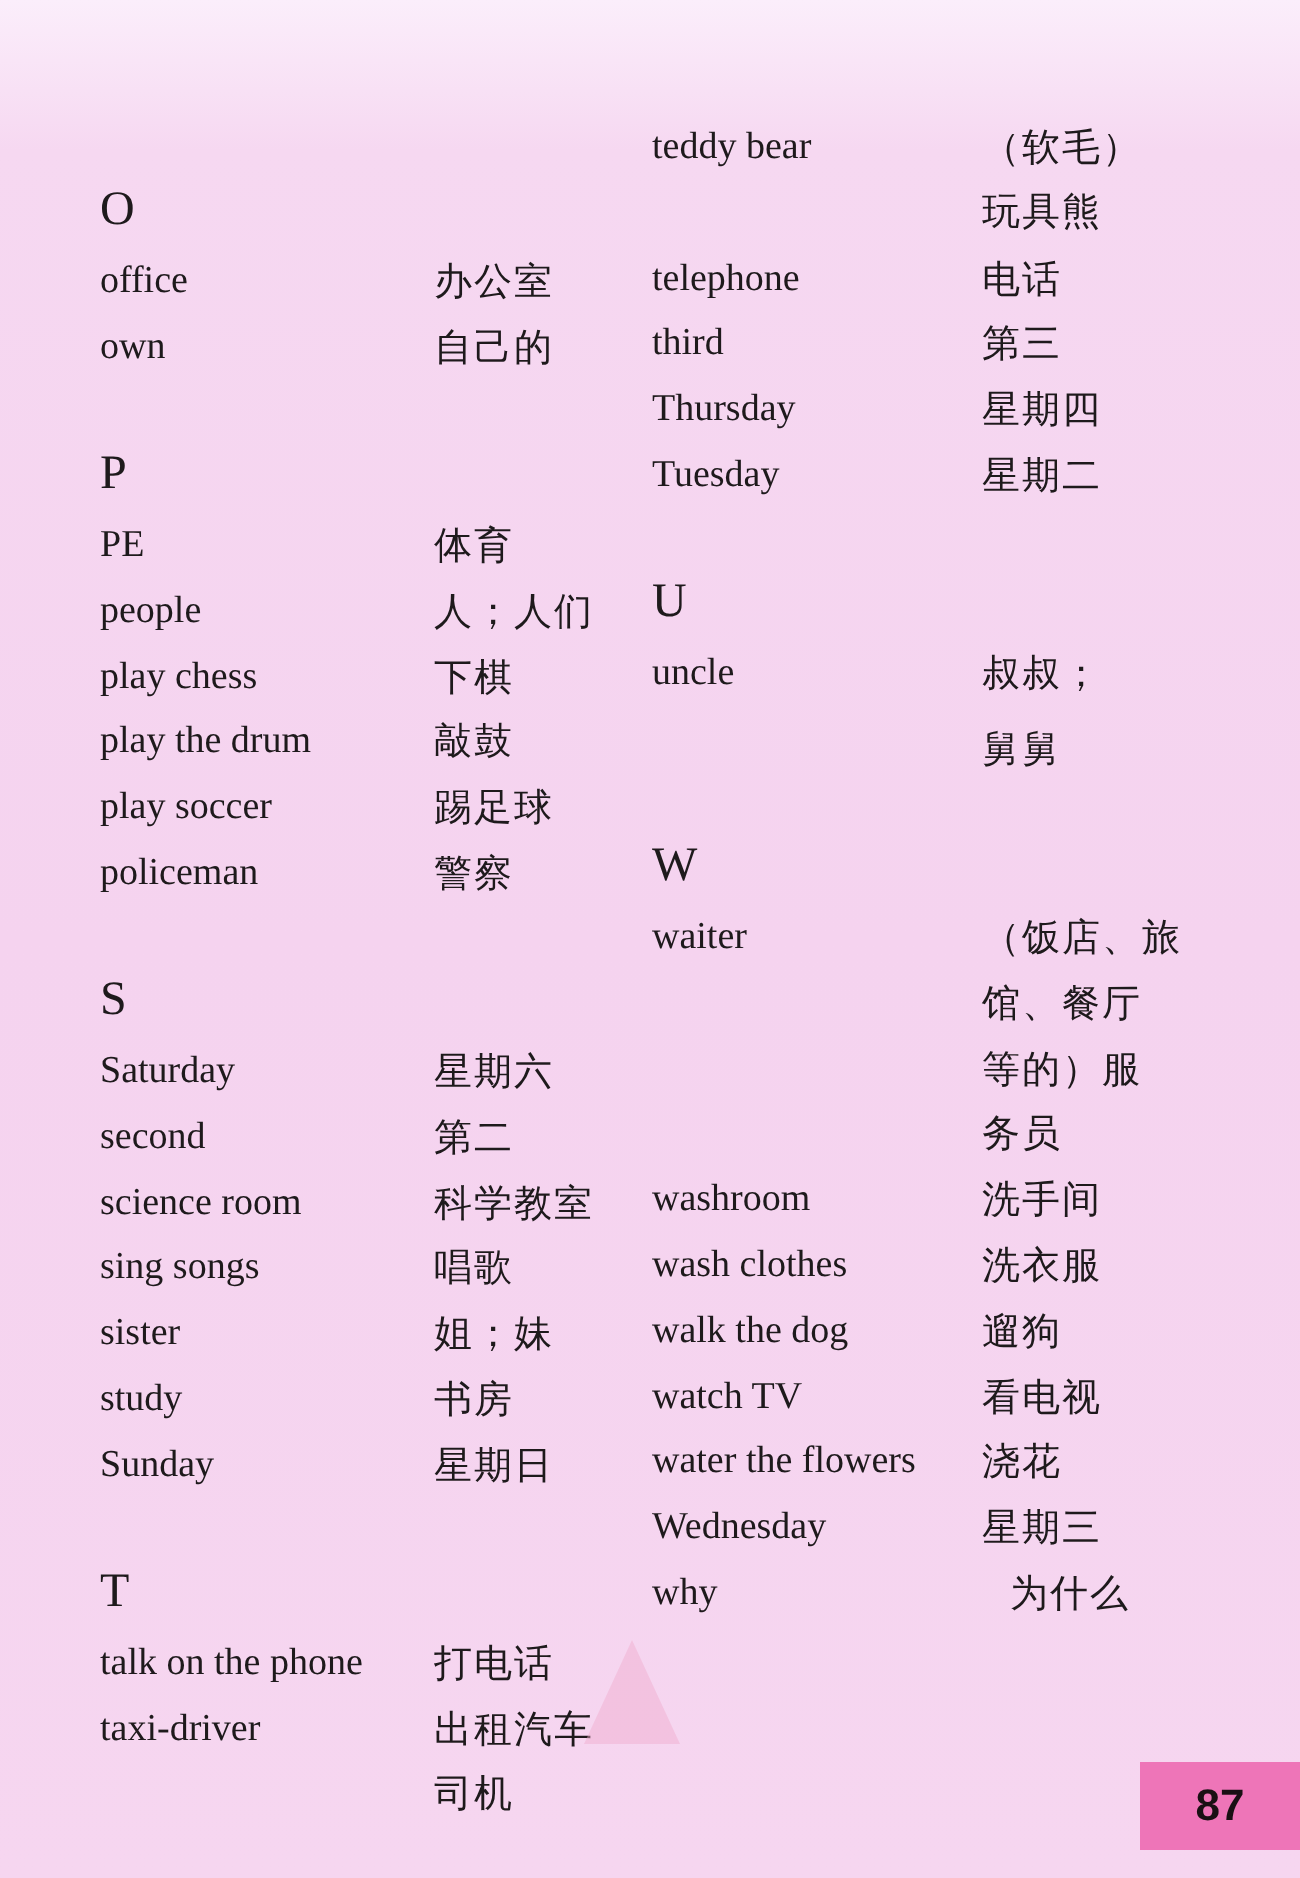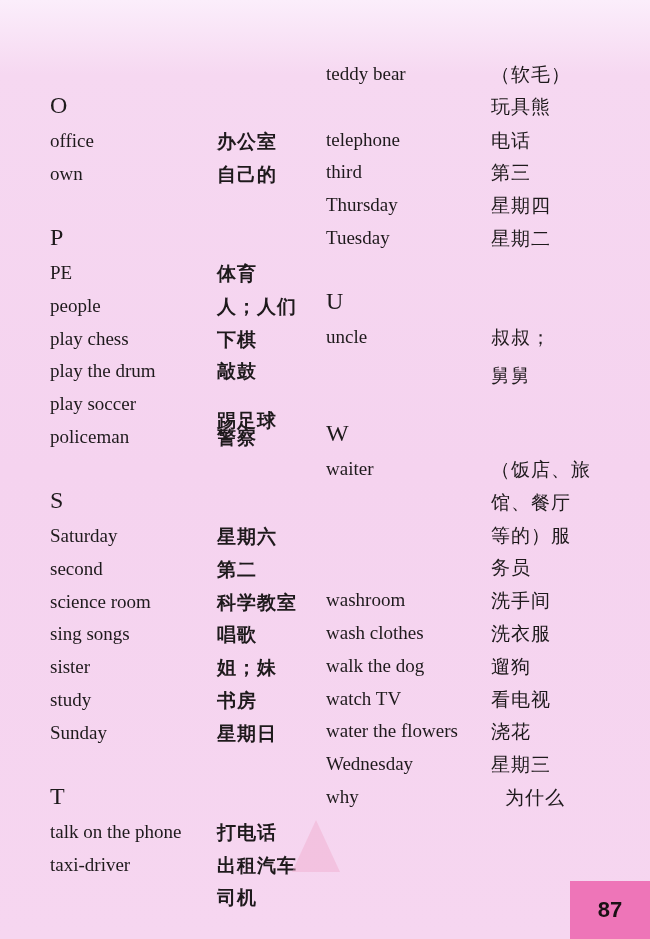--- a/index.html
+++ b/index.html
@@ -8,27 +8,27 @@
     background: linear-gradient(180deg, #fbeefb 0%, #f6d8f1 8%, #f5d3ef 50%, #f6d6f0 100%);
     font-family: "Liberation Serif", "DejaVu Serif", serif;
     color: #1e1a1c;
   }
   .col { position: absolute; top: 0; }
   .row { position: absolute; font-size: 19px; line-height: 22px; white-space: nowrap; }
   .en { position: absolute; left: 0; }
   .zh { position: absolute; font-family: "DejaVu Sans", sans-serif; font-size: 19px; letter-spacing: 1px; }
   .hdr { position: absolute; font-size: 24px; line-height: 28px; }
   #col-left { left: 50px; }
-  #col-left .zh { left: 167px; font-weight: bold; }
+  #col-left .zh { left: 167px; }
   #col-right { left: 326px; }
   #col-right .zh { left: 165px; }
   .watermark { position: absolute; left: 292px; top: 820px; width: 0; height: 0;
     border-left: 24px solid transparent; border-right: 24px solid transparent;
     border-bottom: 52px solid rgba(240,170,205,0.45); }
-  .page-num { position: absolute; left: 570px; top: 881px; width: 80px; height: 58px;
+  .page-num { position: absolute; left: 570px; top: 881px; width: 80px; height: 44px;
     background: #ee75b8; display: flex; align-items: center; justify-content: center;
     font-family: "Liberation Sans", sans-serif; font-weight: bold; font-size: 22px; color: #1a1014; }
 </style>
 </head>
 <body>
 
 <div id="col-left" class="col">
     <div class="hdr" style="top: 91px;">O</div>
     <div class="row" style="top: 130.096px; width: 290px;">
       <span class="en">office</span>
@@ -50,21 +50,21 @@
     <div class="row" style="top: 327.552px; width: 290px;">
       <span class="en">play chess</span>
       <span class="zh" style="top: 0px;">下棋</span>
     </div>
     <div class="row" style="top: 360.352px; width: 290px;">
       <span class="en">play the drum</span>
       <span class="zh" style="top: 0px;">敲鼓</span>
     </div>
     <div class="row" style="top: 393.152px; width: 290px;">
       <span class="en">play soccer</span>
-      <span class="zh" style="top: 16px;">踢足球</span>
+      <span class="zh" style="top: 0px;">踢足球</span>
     </div>
     <div class="row" style="top: 425.952px; width: 290px;">
       <span class="en">policeman</span>
       <span class="zh" style="top: 0px;">警察</span>
     </div>
     <div class="hdr" style="top: 485.912px;">S</div>
     <div class="row" style="top: 525.008px; width: 290px;">
       <span class="en">Saturday</span>
       <span class="zh" style="top: 0px;">星期六</span>
     </div>

